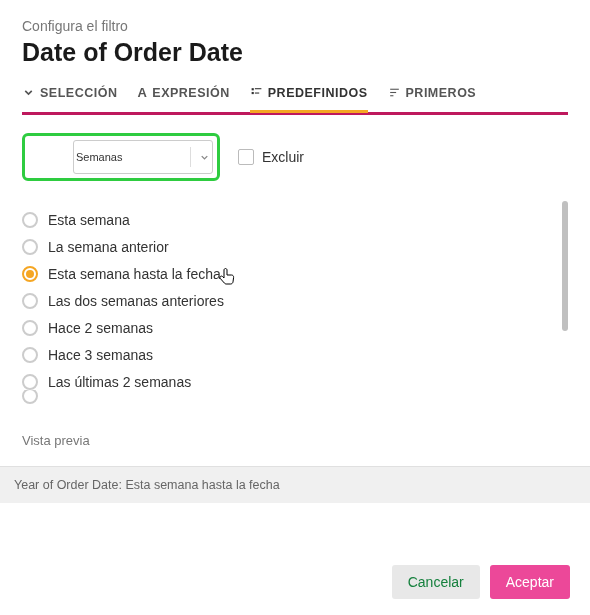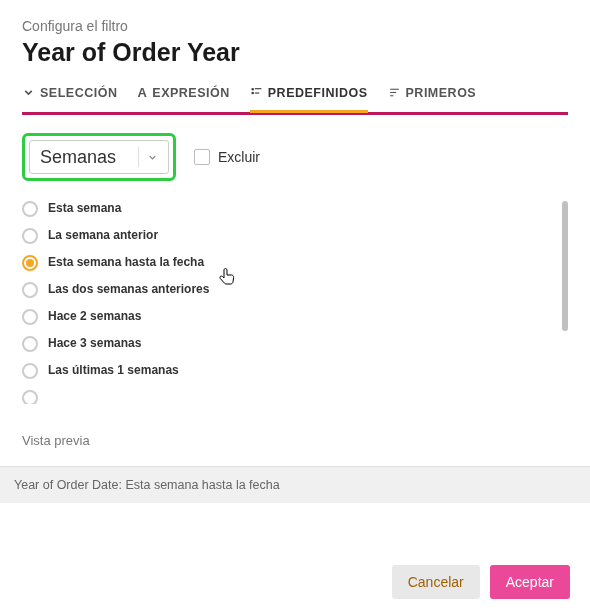--- a/index.html
+++ b/index.html
@@ -42,45 +42,45 @@
       padding: 4px;
       display: inline-block;
     }
     .dropdown {
       display: flex;
       align-items: center;
       border: 1px solid #ccc;
       border-radius: 3px;
       height: 34px;
       width: 140px;
-      padding: 0 10px;
-      font-size: 18px;
+      padding: 0 2px;
+      font-size: 11px;
       color: #333;
       cursor: pointer;
       background: #fff;
       justify-content: space-between;
+      margin-left: 44px;
     }
     .dropdown-text { flex: 1; }
     .dropdown-divider { width: 1px; height: 20px; background: #ddd; margin: 0 8px 0 4px; }
     .checkbox-wrap { display: flex; align-items: center; gap: 8px; font-size: 14px; color: #333; }
     .checkbox {
       width: 16px; height: 16px; border: 1px solid #bbb; border-radius: 2px;
       cursor: pointer; background: #fff;
     }
     .options-wrap {
       position: relative;
       height: 210px;
       padding-right: 12px;
     }
     .options-list { display: flex; flex-direction: column; gap: 0; }
     .option {
-      display: flex; align-items: flex-start; gap: 10px;
-      height: 27px; cursor: pointer; font-size: 12px; color: #333;
+      display: flex; align-items: flex-end; gap: 10px;
+      height: 27px; cursor: pointer; font-size: 14px; color: #333;
       position: relative;
-      font-weight: bold;
     }
     .radio {
       width: 16px; height: 16px; border: 2px solid #ccc; border-radius: 50%;
       display: flex; align-items: center; justify-content: center; flex-shrink: 0;
     }
     .radio.selected { border-color: #f5a623; }
     .radio.selected::after {
       content: ''; width: 8px; height: 8px; background: #f5a623; border-radius: 50%;
     }
     .cursor-icon {
@@ -107,29 +107,29 @@
     }
     .footer {
       position: absolute; bottom: 0; left: 0; right: 0;
       display: flex; justify-content: flex-end; gap: 10px;
       padding: 16px 20px;
     }
     .btn {
       padding: 9px 16px; font-size: 14px; border-radius: 3px; cursor: pointer;
       border: none; font-family: inherit;
     }
-    .btn-secondary { background: #e8e8e8; color: #a16207; }
+    .btn-secondary { background: #e8e8e8; color: #15803d; }
     .btn-primary { background: #ec4899; color: #fff; font-weight: 500; }
   </style>
 </head>
 <body>
 
 <div class="container">
   <div class="subtitle">Configura el filtro</div>
-  <div class="title">Year of Order Year</div>
+  <div class="title">Date of Order Date</div>
 
   <div class="tabs">
     <div class="tab">
       <svg viewBox="0 0 24 24" fill="none" stroke="currentColor" stroke-width="3">
           <polyline points="6 9 12 15 18 9"></polyline>
         </svg>
       <span>SELECCIÓN</span>
     </div>
     <div class="tab">
       <span style="font-weight:700;font-size:13px;">A</span>
@@ -194,21 +194,21 @@
       <div class="option">
         <span class="radio"></span>
         <span>Hace 2 semanas</span>
       </div>
       <div class="option">
         <span class="radio"></span>
         <span>Hace 3 semanas</span>
       </div>
       <div class="option">
         <span class="radio"></span>
-        <span>Las últimas 1 semanas</span>
+        <span>Las últimas 2 semanas</span>
       </div>
       <div class="option" style="height:14px;overflow:hidden">
         <span class="radio"></span>
       </div>
     </div>
     <div class="scrollbar-track">
       <div class="scrollbar-thumb"></div>
     </div>
   </div>
 

